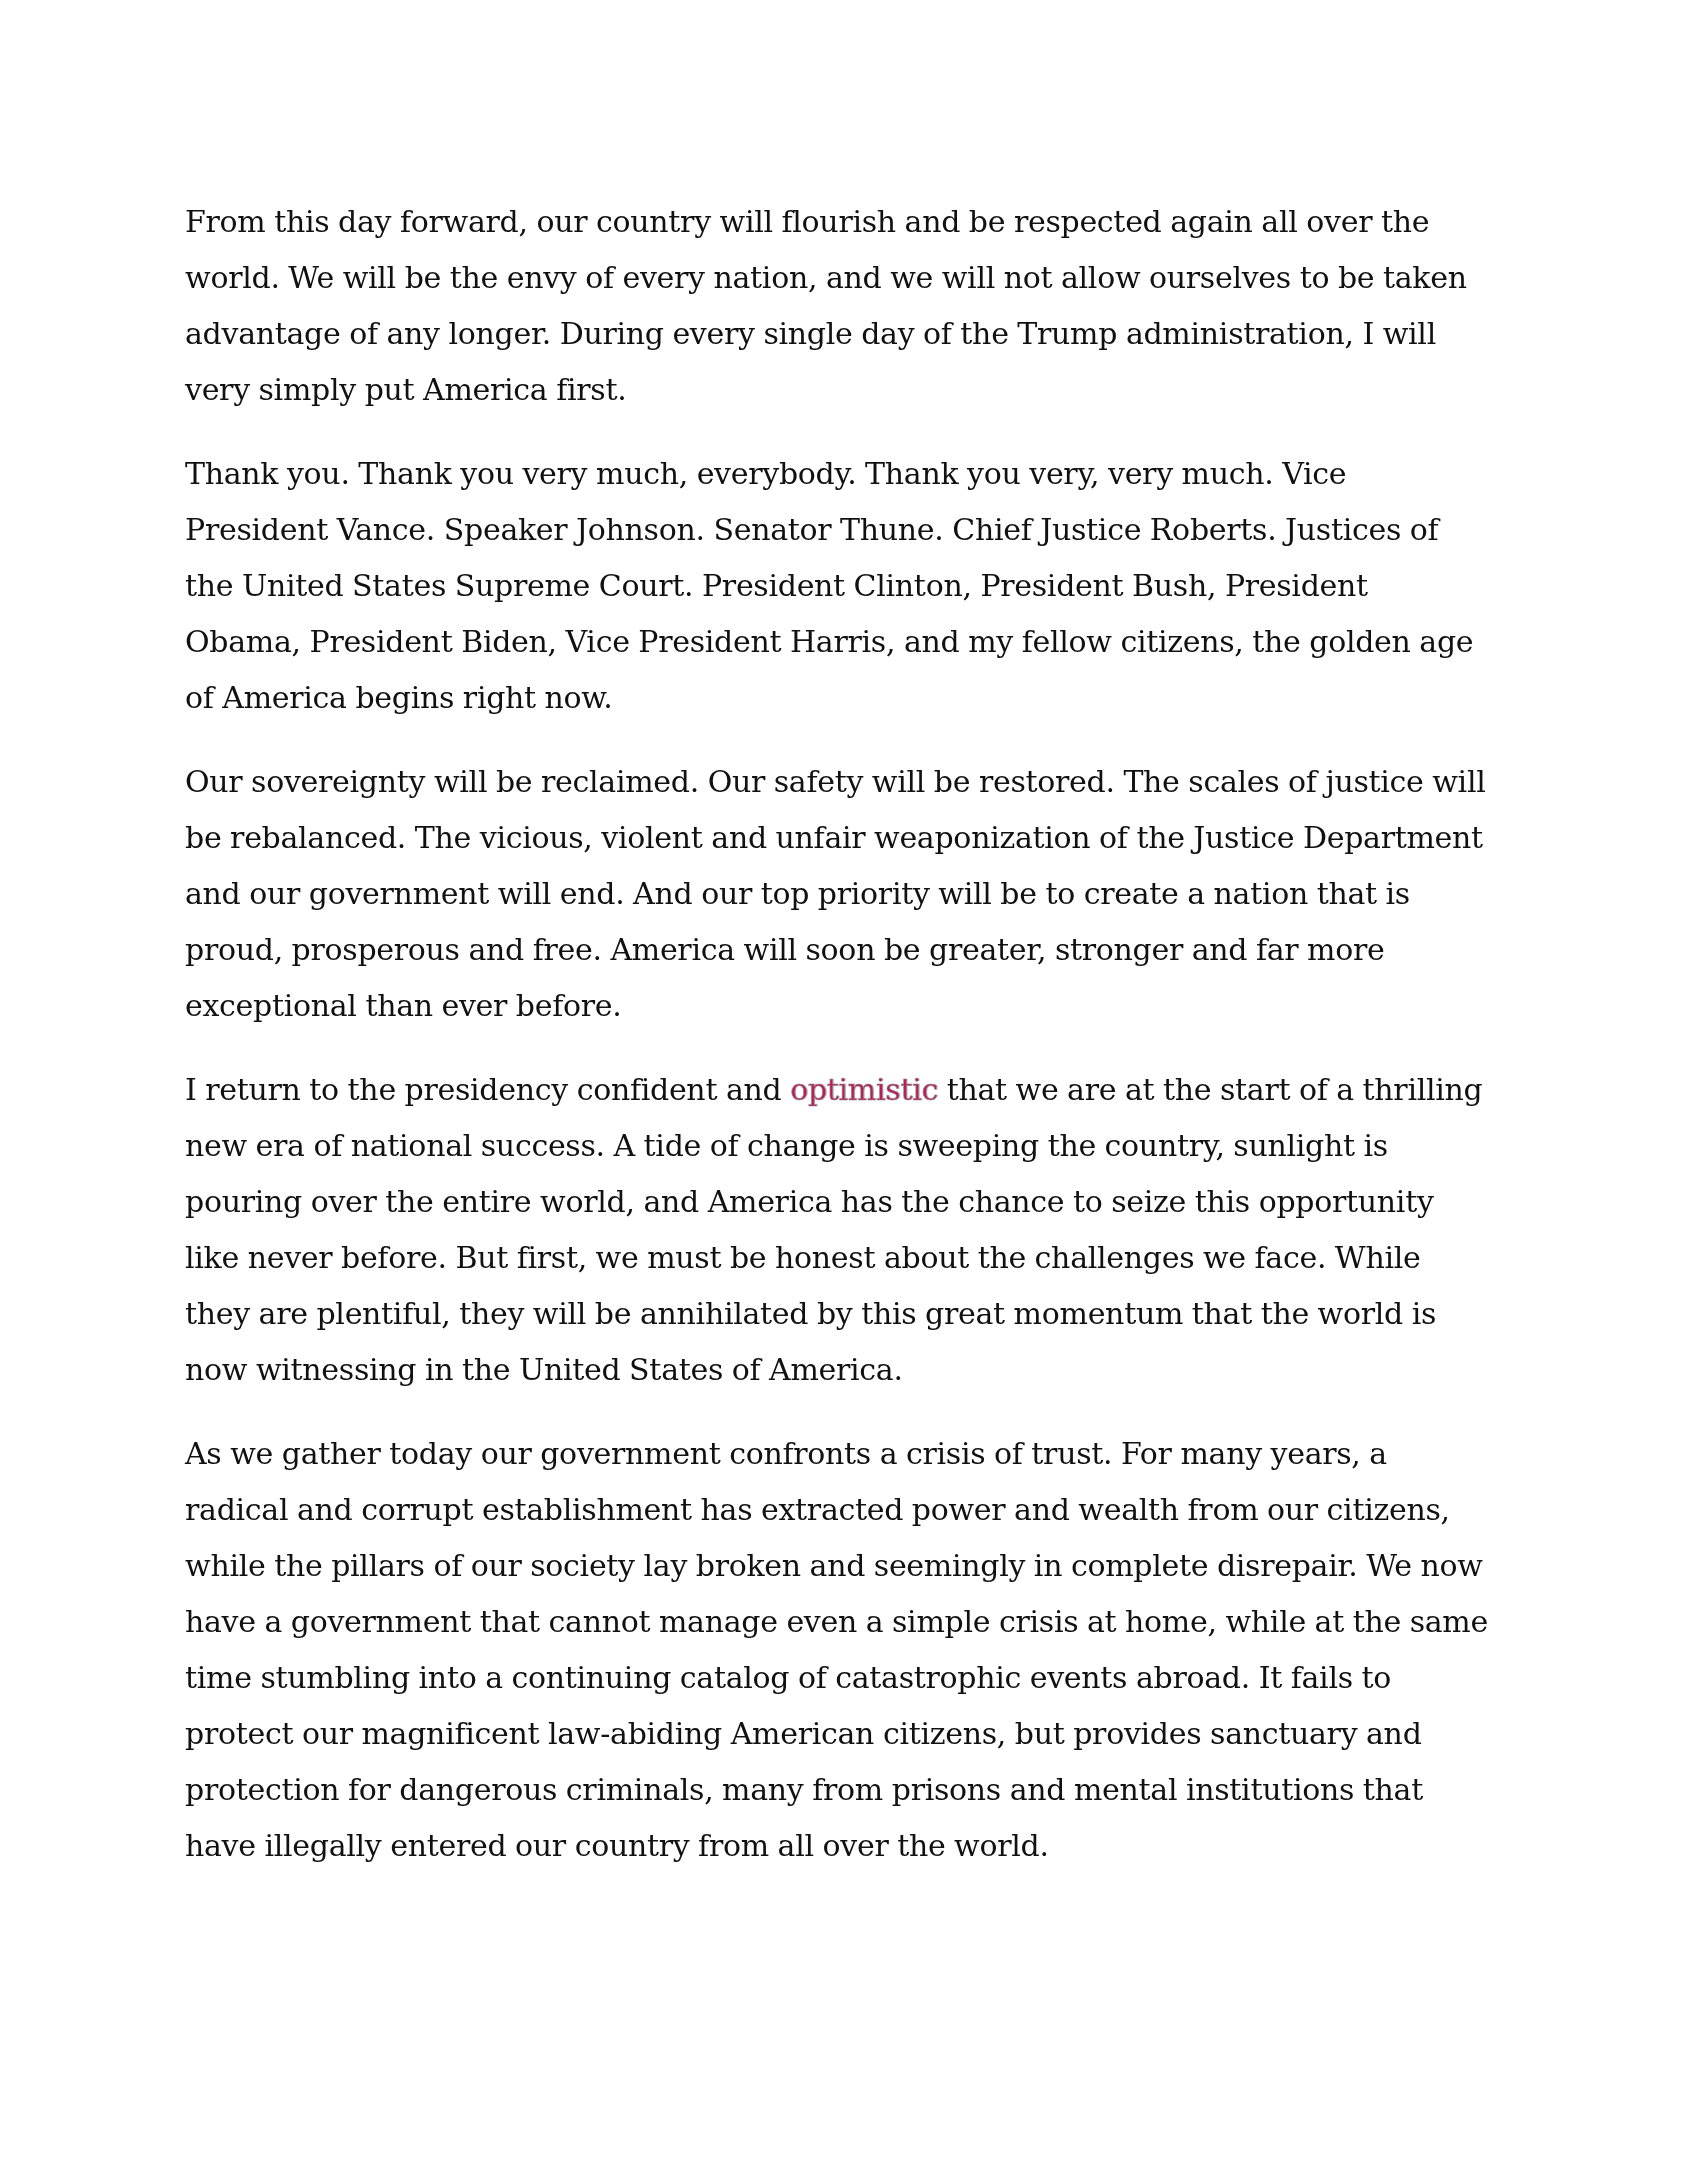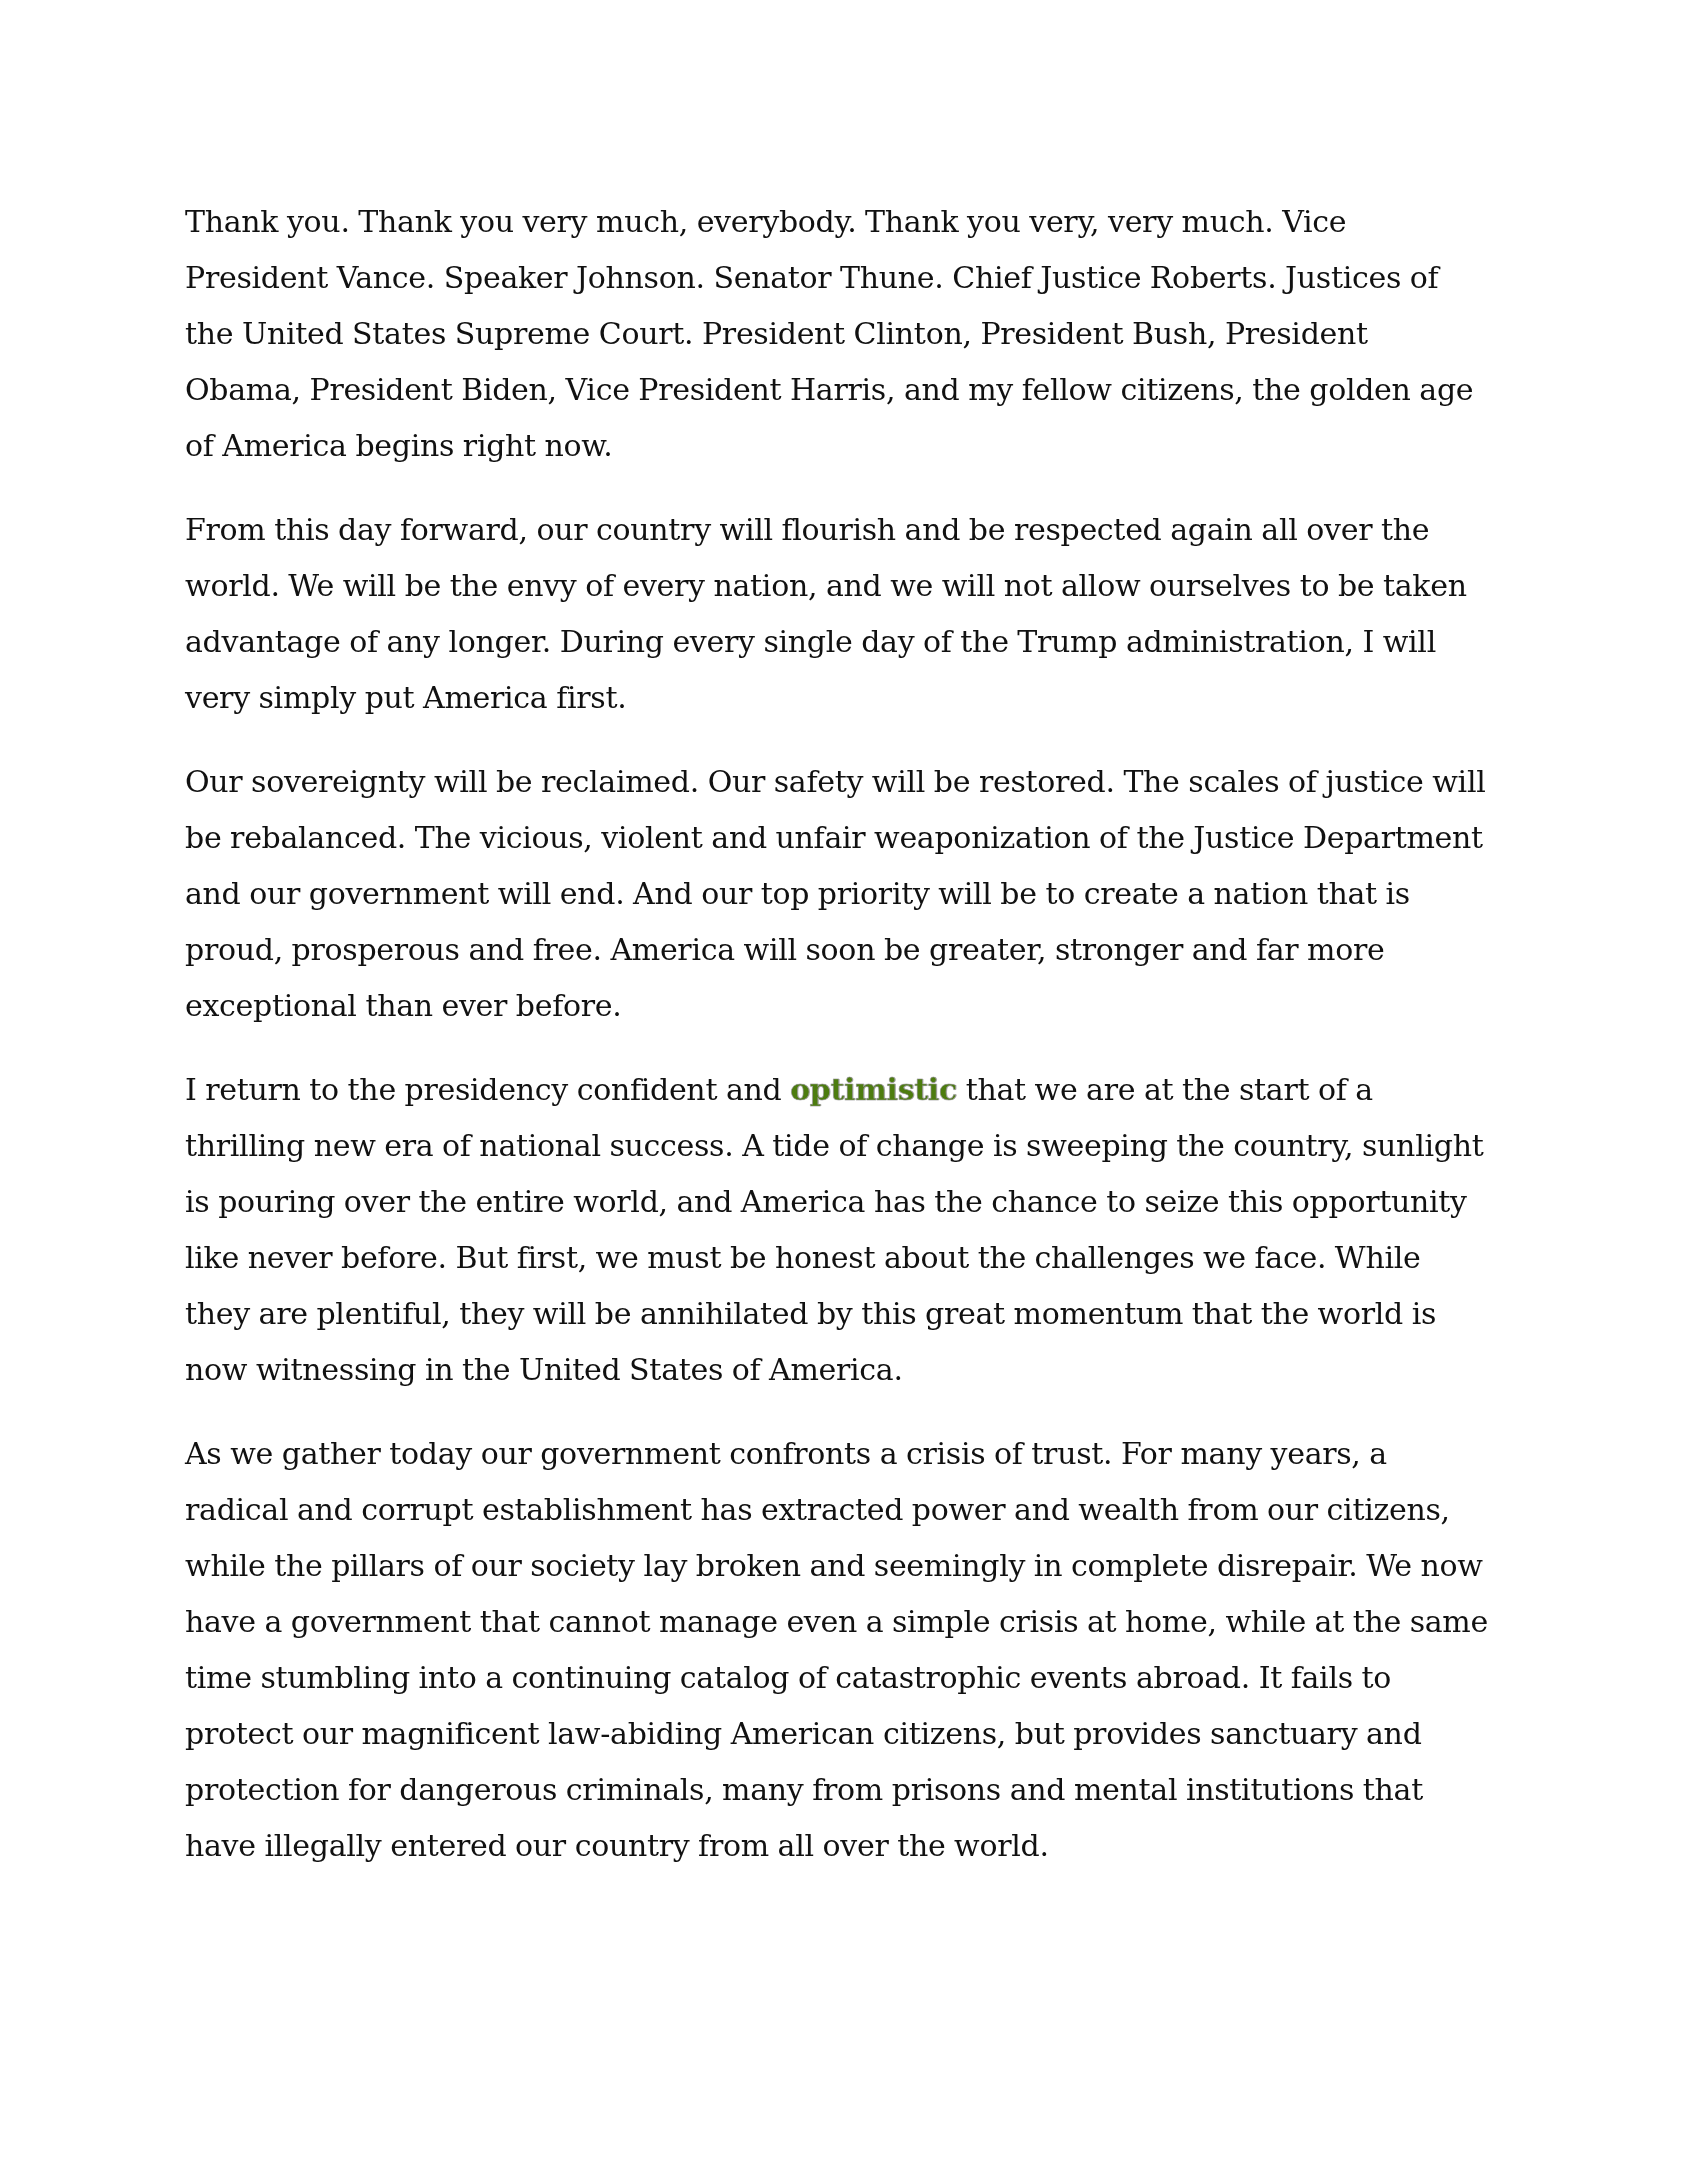--- a/index.html
+++ b/index.html
@@ -23,29 +23,28 @@
       font-size: 30px;
       line-height: 56px;
       letter-spacing: -0.3px;
       word-spacing: -0.5px;
     }
     .para {
       margin: 0 0 28px 0;
       padding: 0;
     }
     .faded {
-      color: #4d7c0f;
+      color: #be185d;
       text-shadow: 0 0 1px #888, 1px 0 0 #bbb;
-      font-weight: bold;
       -webkit-text-stroke: 0.6px #9a9a9a;
     }
   </style>
 </head>
 <body>
 
 <div class="page">
+  <p class="para">From this day forward, our country will flourish and be respected again all over the world. We will be the envy of every nation, and we will not allow ourselves to be taken advantage of any longer. During every single day of the Trump administration, I will very simply put America first.</p>
   <p class="para">Thank you. Thank you very much, everybody. Thank you very, very much. Vice President Vance. Speaker Johnson. Senator Thune. Chief Justice Roberts. Justices of the United States Supreme Court. President Clinton, President Bush, President Obama, President Biden, Vice President Harris, and my fellow citizens, the golden age of America begins right now.</p>
-  <p class="para">From this day forward, our country will flourish and be respected again all over the world. We will be the envy of every nation, and we will not allow ourselves to be taken advantage of any longer. During every single day of the Trump administration, I will very simply put America first.</p>
   <p class="para">Our sovereignty will be reclaimed. Our safety will be restored. The scales of justice will be rebalanced. The vicious, violent and unfair weaponization of the Justice Department and our government will end. And our top priority will be to create a nation that is proud, prosperous and free. America will soon be greater, stronger and far more exceptional than ever before.</p>
   <p class="para"><span>I return to the presidency confident and </span><span class="faded">optimistic</span><span> that we are at the start of a thrilling new era of national success. A tide of change is sweeping the country, sunlight is pouring over the entire world, and America has the chance to seize this opportunity like never before. But first, we must be honest about the challenges we face. While they are plentiful, they will be annihilated by this great momentum that the world is now witnessing in the United States of America.</span></p>
   <p class="para">As we gather today our government confronts a crisis of trust. For many years, a radical and corrupt establishment has extracted power and wealth from our citizens, while the pillars of our society lay broken and seemingly in complete disrepair. We now have a government that cannot manage even a simple crisis at home, while at the same time stumbling into a continuing catalog of catastrophic events abroad. It fails to protect our magnificent law-abiding American citizens, but provides sanctuary and protection for dangerous criminals, many from prisons and mental institutions that have illegally entered our country from all over the world.</p>
 </div>
 
 
 </body></html>

